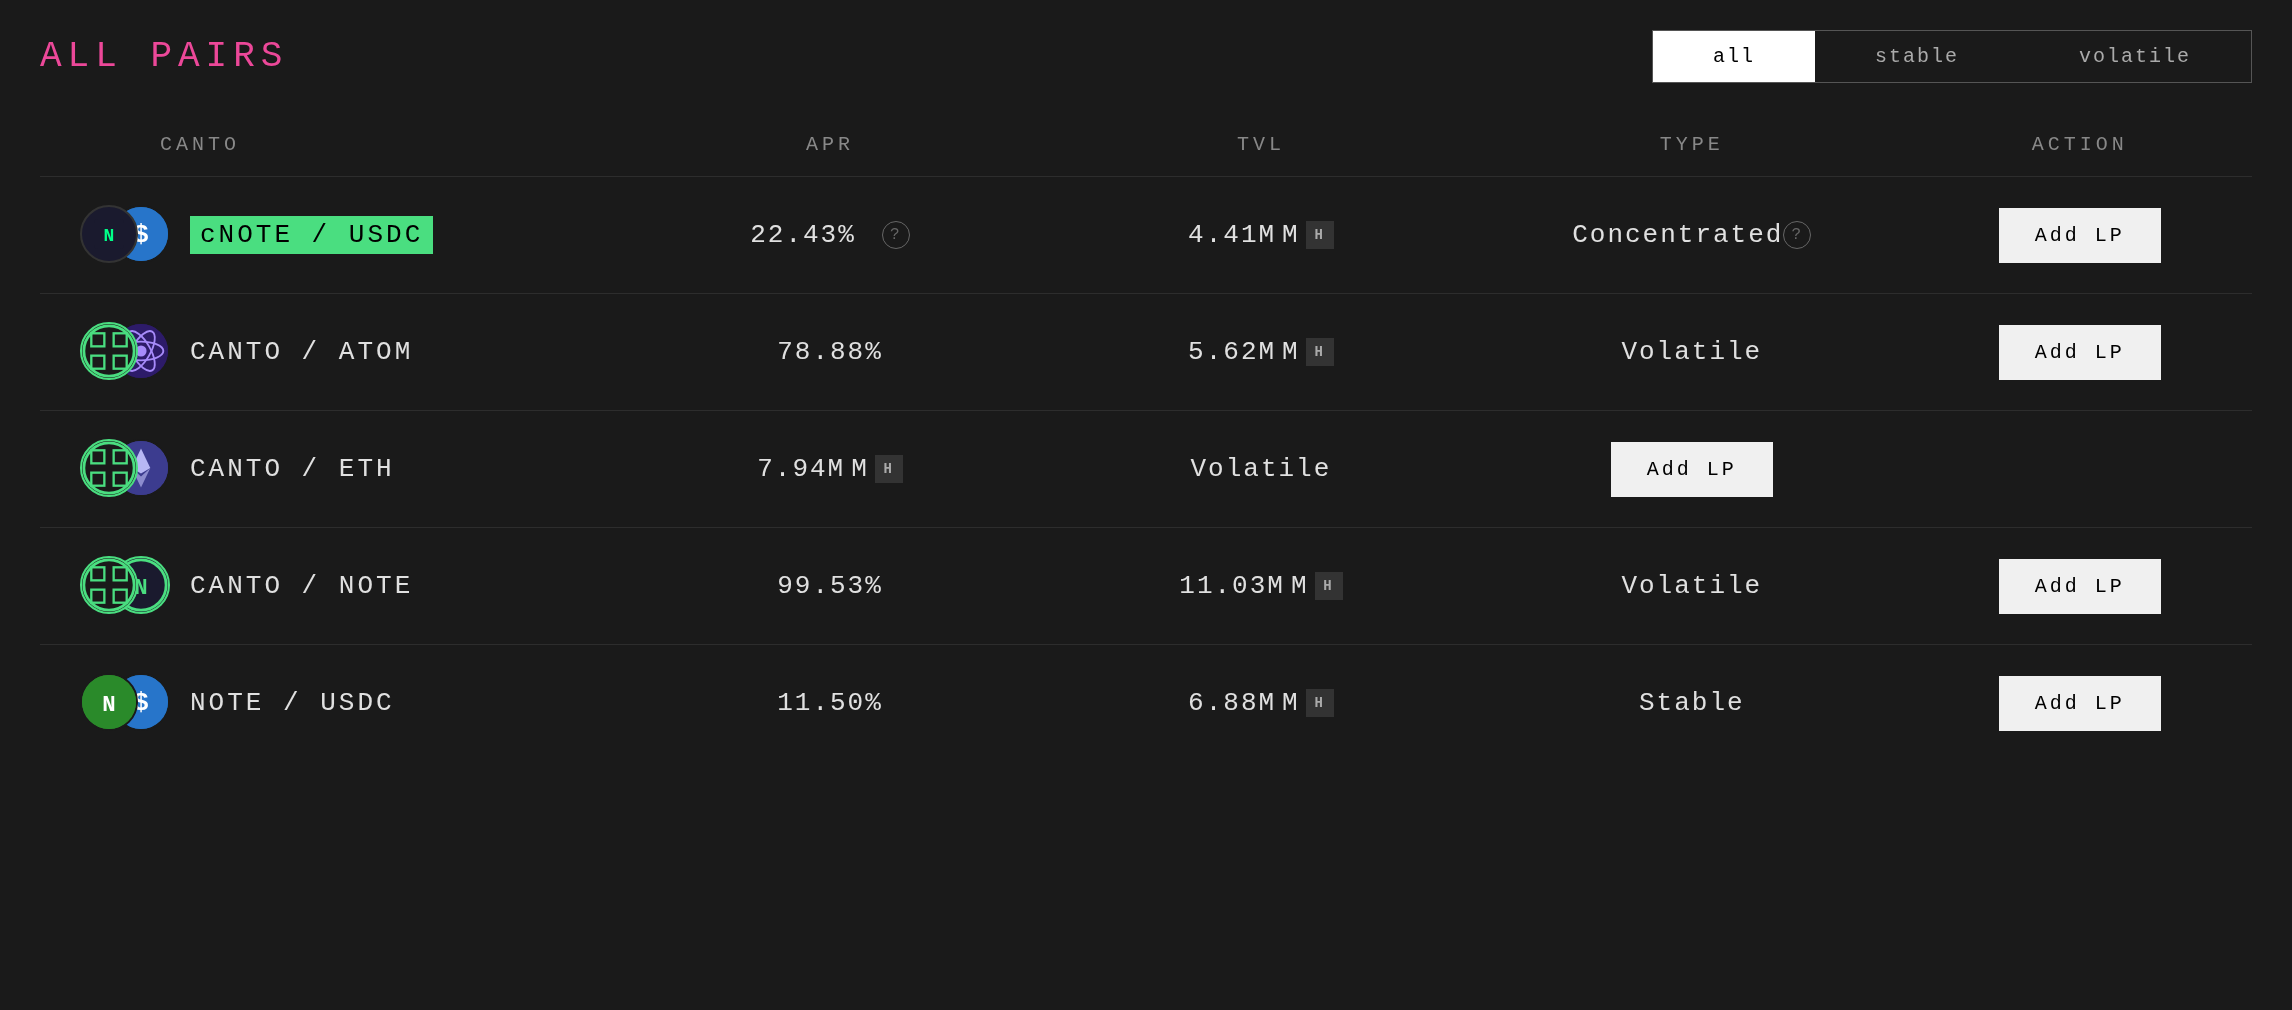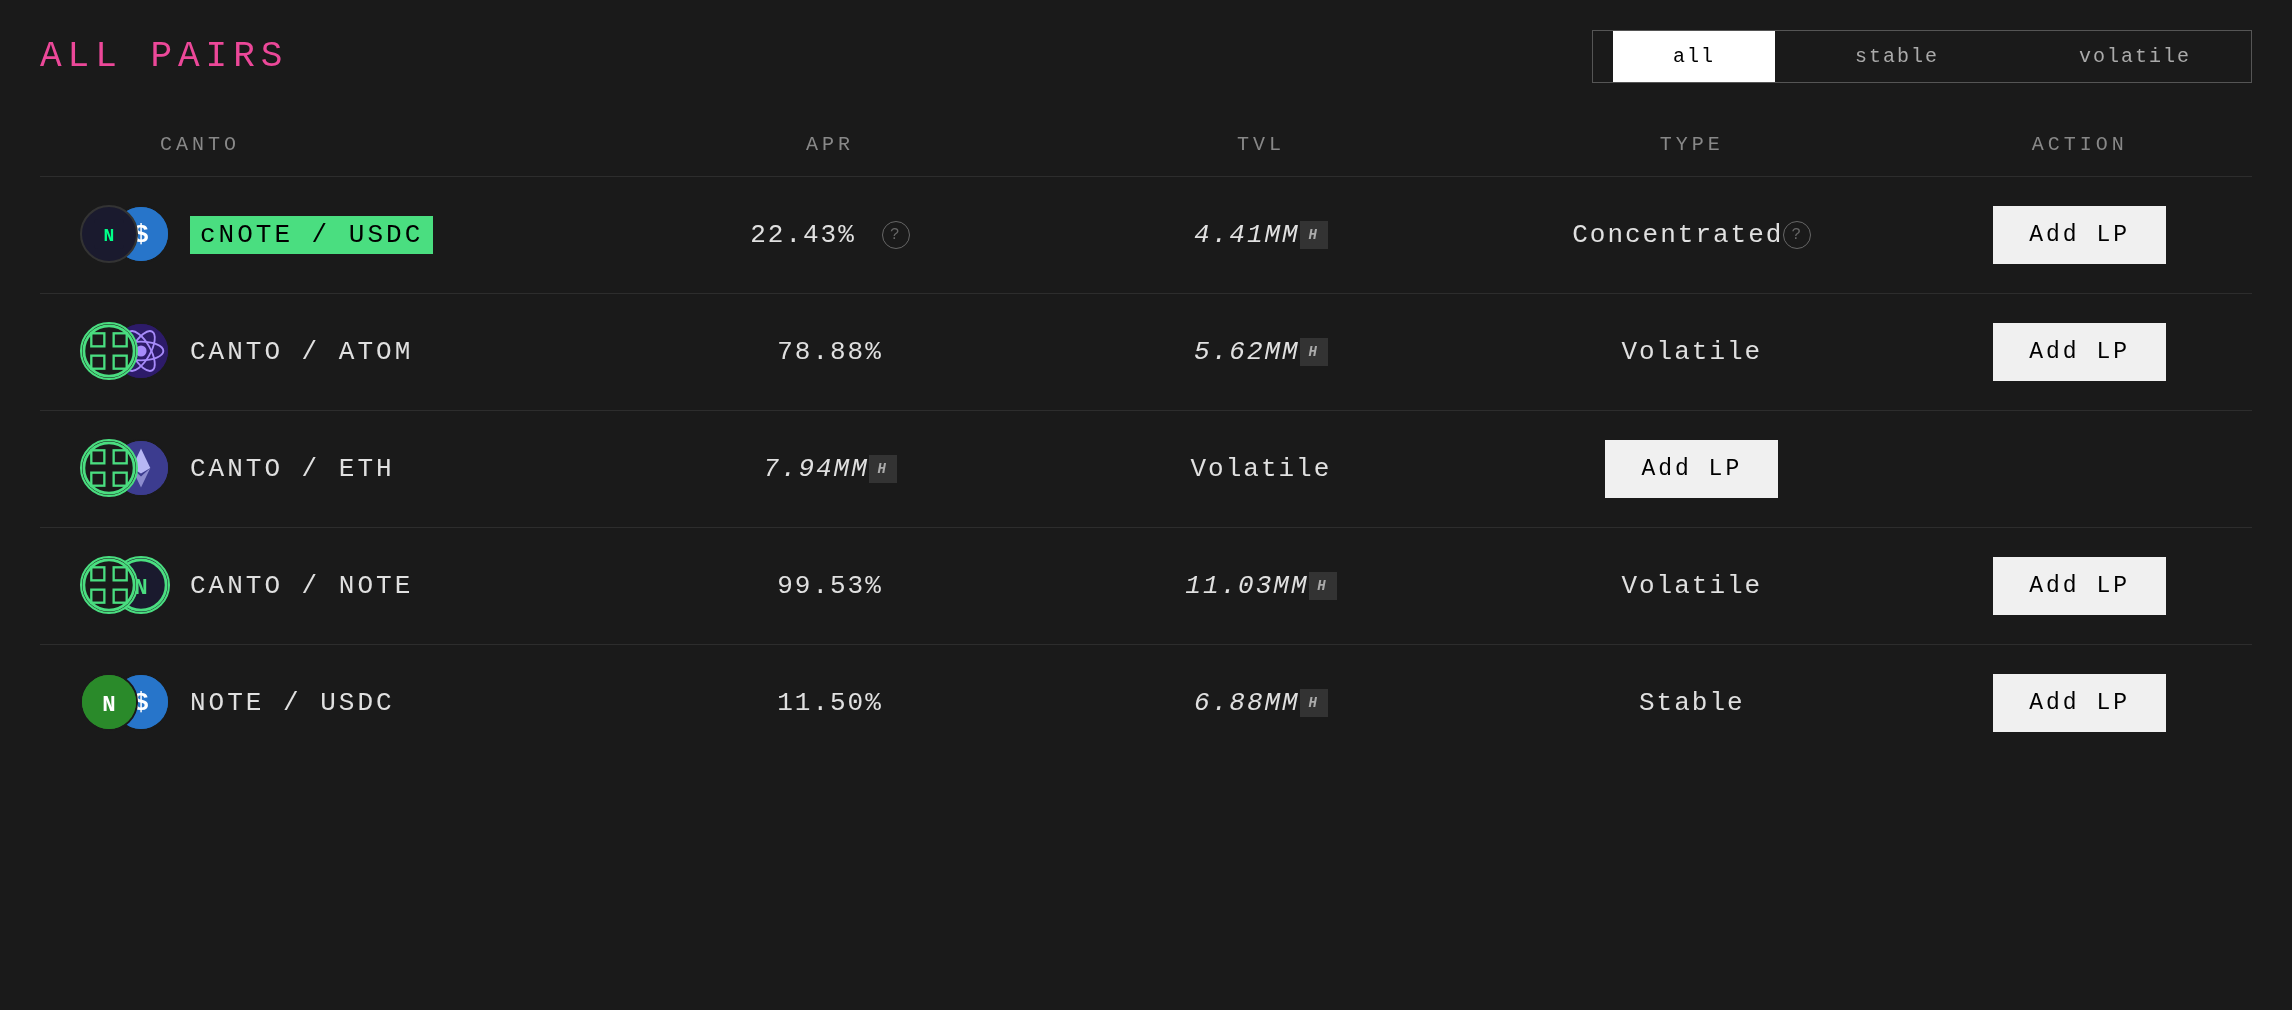--- a/index.html
+++ b/index.html
@@ -38,21 +38,20 @@
 
     .filter-tab {
       padding: 14px 60px;
       font-size: 20px;
       letter-spacing: 2px;
       cursor: pointer;
       background: transparent;
       color: #aaa;
       border: none;
       font-family: 'Courier New', Courier, monospace;
-      margin-left: 20px;
     }
 
     .filter-tab.active {
       background: #ffffff;
       color: #000000;
     }
 
     .table-container {
       width: 100%;
     }
@@ -147,21 +146,21 @@
     }
 
     .tvl-cell {
       text-align: center;
       font-size: 26px;
       letter-spacing: 2px;
       color: #e0e0e0;
       display: flex;
       align-items: center;
       justify-content: center;
-      font-style: italic;
+      gap: 6px;
     }
 
     .type-cell {
       text-align: center;
       font-size: 26px;
       letter-spacing: 2px;
       color: #e0e0e0;
       display: flex;
       align-items: center;
       justify-content: center;
@@ -171,21 +170,21 @@
       text-align: center;
       display: flex;
       justify-content: center;
     }
 
     .add-lp-btn {
       background: #f0f0f0;
       color: #000;
       border: none;
       padding: 16px 36px;
-      font-size: 23px;
+      font-size: 20px;
       letter-spacing: 3px;
       cursor: pointer;
       font-family: 'Courier New', Courier, monospace;
       font-weight: 400;
     }
 
     .info-icon {
       display: inline-flex;
       align-items: center;
       justify-content: center;

